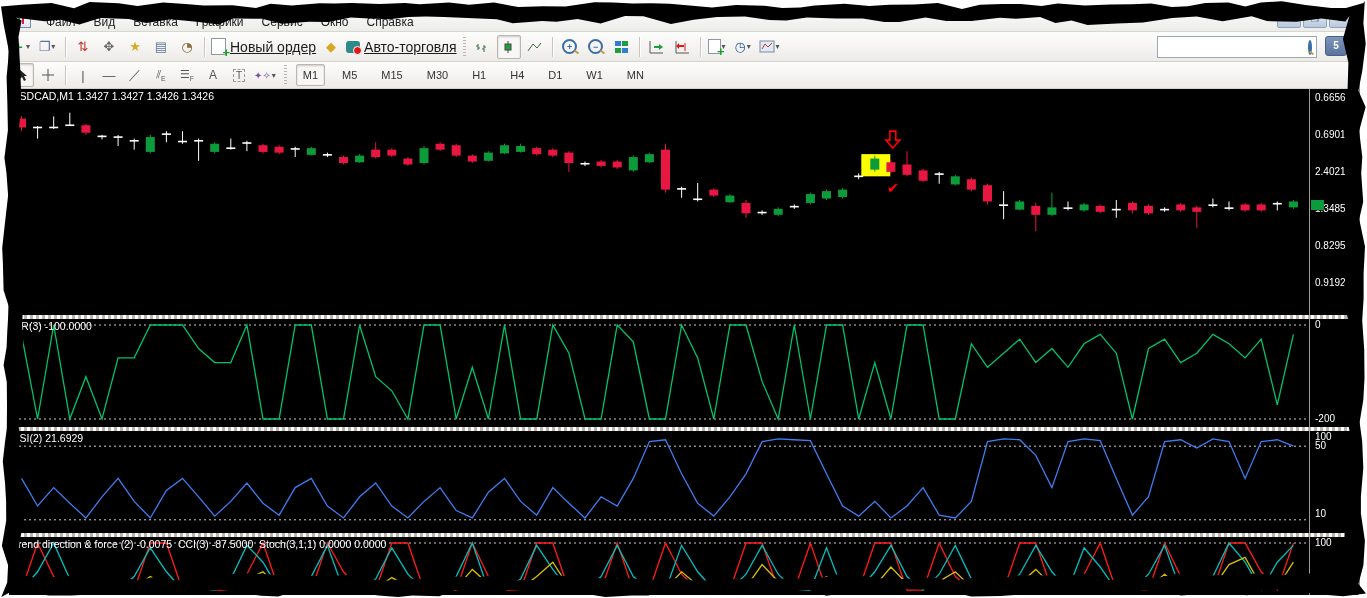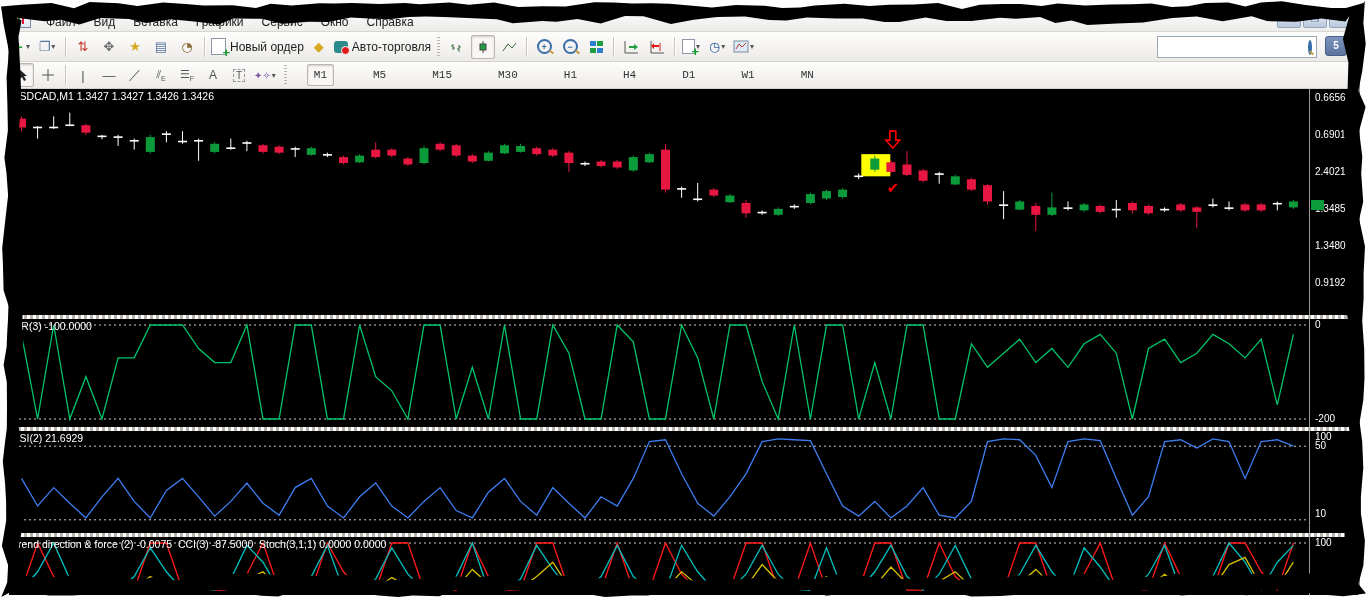--- a/index.html
+++ b/index.html
@@ -20,32 +20,32 @@
   .winbtn{width:22px;height:15px;font-size:9px;line-height:14px;text-align:center;color:#35506e;
           background:linear-gradient(#e8eef7,#b9c8dd);border:1px solid #8fa3bd;border-radius:2px;}
   
   .toolbar{display:flex;align-items:center;background:linear-gradient(#fdfdfc,#edebe8);
            border-bottom:1px solid #d5d2cd;position:relative;}
   .tb1{height:29px;}
   .tb2{height:26px;}
   .tbtn{height:22px;min-width:22px;display:flex;align-items:center;justify-content:center;
         margin:0 1px;border:1px solid transparent;border-radius:2px;font-size:13px;position:relative;}
   .tbtn.pressed{background:#f8f7f5;border:1px solid #bcb6ad;box-shadow:inset 0 1px 2px rgba(0,0,0,.18);}
-  .tbtn .lbl{font-size:12px;color:#1c1c1c;margin-left:4px;white-space:nowrap;}
+  .tbtn .lbl{font-size:14px;color:#1c1c1c;margin-left:4px;white-space:nowrap;text-decoration:underline;}
   .drop{font-size:8px;color:#555;margin:0 2px 0 1px;}
   .sep{width:1px;height:20px;background:#c9c5bf;margin:0 4px;box-shadow:1px 0 0 #fff;}
   .sepd{width:3px;height:20px;margin:0 4px;background:repeating-linear-gradient(#b9b5ae 0 1px,transparent 1px 3px);}
   .glyph{font-family:"DejaVu Sans",sans-serif;}
   .docplus{width:13px;height:15px;background:#fff;border:1px solid #8d97a5;position:relative;}
   .docplus:after{content:"+";position:absolute;right:-5px;bottom:-6px;font-size:13px;font-weight:bold;color:#17a02b;}
   .mag{width:11px;height:11px;border:2px solid #3a6ea8;border-radius:50%;position:relative;
        display:flex;align-items:center;justify-content:center;font-size:9px;font-weight:bold;color:#3a6ea8;}
   .mag:after{content:"";position:absolute;width:5px;height:2px;background:#c29a3a;right:-4px;bottom:-1px;transform:rotate(40deg);}
-  .tf-btn{height:20px;padding:0 6px;font-size:11px;color:#333;display:flex;align-items:center;margin:0 16px;
-          border:1px solid transparent;border-radius:2px;font-family:Liberation Mono, monospace;}
+  .tf-btn{height:20px;padding:0 6px;font-size:11px;color:#333;display:flex;align-items:center;margin:0 5px;
+          border:1px solid transparent;border-radius:2px;}
   .tf-btn.pressed{background:#f8f7f5;border:1px solid #bcb6ad;box-shadow:inset 0 1px 2px rgba(0,0,0,.18);}
   
   .searchwrap{position:absolute;right:42px;top:4px;display:flex;align-items:center;
               background:#fff;border:1px solid #9aa7b5;height:20px;width:158px;}
   .searchwrap input{border:none;outline:none;flex:1;height:16px;font-size:11px;padding:0 4px;}
   .community{position:absolute;right:12px;top:4px;width:20px;height:18px;background:linear-gradient(#7d95bd,#5a749e);
              border:1px solid #46608a;border-radius:3px;color:#fff;font-size:10px;font-weight:bold;
              text-align:center;line-height:17px;}
   
   .charts{position:relative;background:#c9c5bf;height:506px;overflow:hidden;}
@@ -400,21 +400,21 @@
           <rect x="1279.9" y="112.47999999999747" width="9" height="5.920000000005913" fill="#0c9b3b"></rect>
           <path d="M880.8000000000001 42.11999999999941 h6 v9 h4 l-7 8 -7 -8 h4 z" stroke="#ff0000" fill="none" stroke-width="1.6"></path>
           <text x="877.8000000000001" y="104.31999999999695" fill="#ff0000" font-size="15" font-weight="bold">✔</text>
         </svg>
       <div class="plabel">USDCAD,M1 1.3427 1.3427 1.3426 1.3426</div>
       <div class="axis" id="ax-main">
           <div class="tick" style="top: 2.88px;">0.6656</div>
           <div class="tick" style="top: 39.88px;">0.6901</div>
           <div class="tick" style="top: 76.88px;">2.4021</div>
           <div class="tick" style="top: 113.88px;">1.3485</div>
-          <div class="tick" style="top: 150.88px;">1.3480</div>
+          <div class="tick" style="top: 150.88px;">0.8295</div>
           <div class="tick" style="top: 187.88px;">0.9192</div>
           <div class="pmark" style="top: 111.18px;"></div>
         </div>
     </div>
     <div class="splitter" style="top:226px;"></div>
     <div class="panel" id="p-wr" style="top:230px;height:108px;">
       <svg class="plot" id="svg-wr" width="1300" height="108">
           <line x1="0" y1="6" x2="1300" y2="6" stroke="#cccccc" stroke-width="1" stroke-dasharray="2,3"></line>
           <line x1="0" y1="100" x2="1300" y2="100" stroke="#cccccc" stroke-width="1" stroke-dasharray="2,3"></line>
           <polyline points="12.5,15.399999999999999 28.6,100 44.7,6 60.800000000000004,100 76.9,57.699999999999996 93,100 109.10000000000001,38.9 125.20000000000002,38.9 141.3,6 157.4,6 173.5,6 189.60000000000002,29.5 205.70000000000002,43.599999999999994 221.8,43.599999999999994 237.90000000000003,6 254.00000000000003,100 270.1,100 286.20000000000005,6 302.3,6 318.40000000000003,100 334.5,100 350.6,6 366.70000000000005,57.699999999999996 382.8,71.8 398.90000000000003,100 415.00000000000006,6 431.1,6 447.20000000000005,100 463.30000000000007,48.3 479.40000000000003,100 495.50000000000006,6 511.6,100 527.7,100 543.8000000000001,6 559.9000000000001,34.2 576,100 592.1,100 608.2,6 624.3000000000001,22.919999999999998 640.4000000000001,100 656.5,100 672.6,6 688.7,38.9 704.8000000000001,100 720.9000000000001,6 737.0000000000001,6 753.1,62.4 769.2,100 785.3000000000001,6 801.4000000000001,100 817.5000000000001,6 833.6,6 849.7,100 865.8000000000001,43.599999999999994 881.9000000000001,100 898.0000000000001,6 914.1000000000001,6 930.2,100 946.3000000000001,100 962.4000000000001,24.799999999999997 978.5000000000001,48.3 994.6000000000001,34.2 1010.7,20.1 1026.8000000000002,43.599999999999994 1042.9,29.5 1059,48.3 1075.1000000000001,24.799999999999997 1091.2,15.399999999999999 1107.3000000000002,34.2 1123.4,100 1139.5,29.5 1155.6000000000001,20.1 1171.7,43.599999999999994 1187.8000000000002,34.2 1203.9,15.399999999999999 1220,24.799999999999997 1236.1000000000001,38.9 1252.2,20.1 1268.3000000000002,85.89999999999999 1284.4,15.399999999999999" fill="none" stroke="#00c36a" stroke-width="1.3"></polyline>

